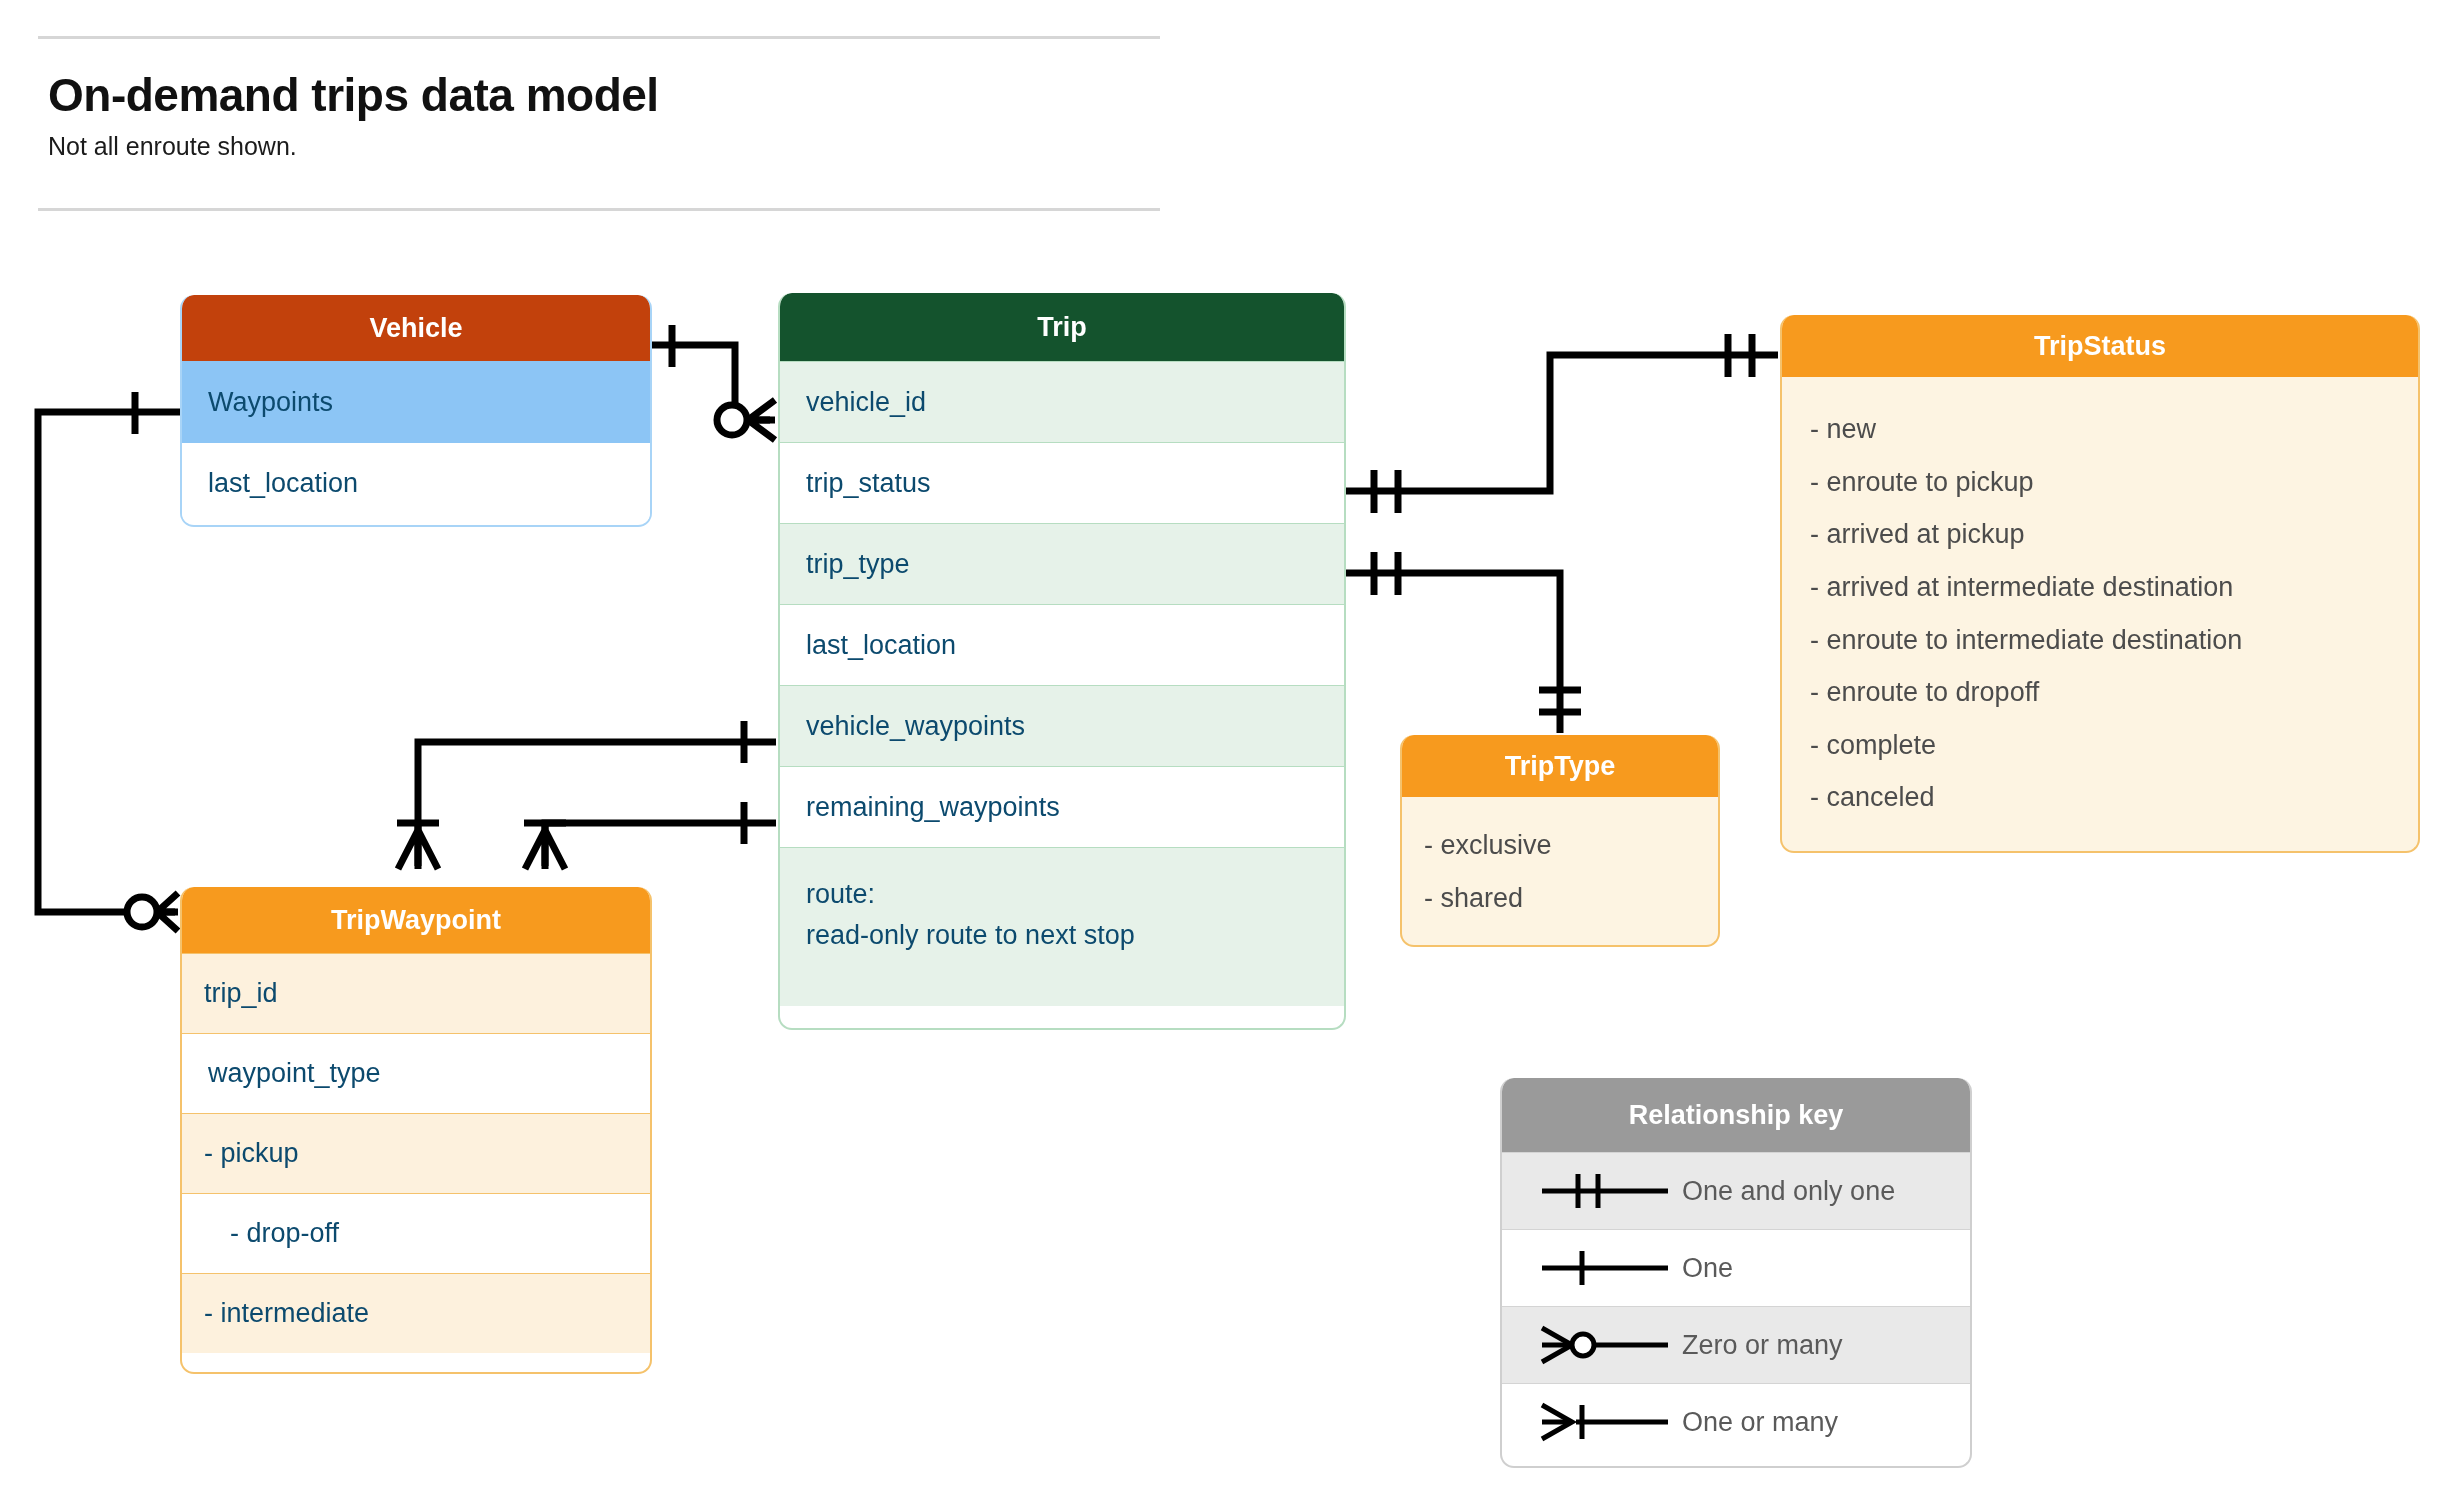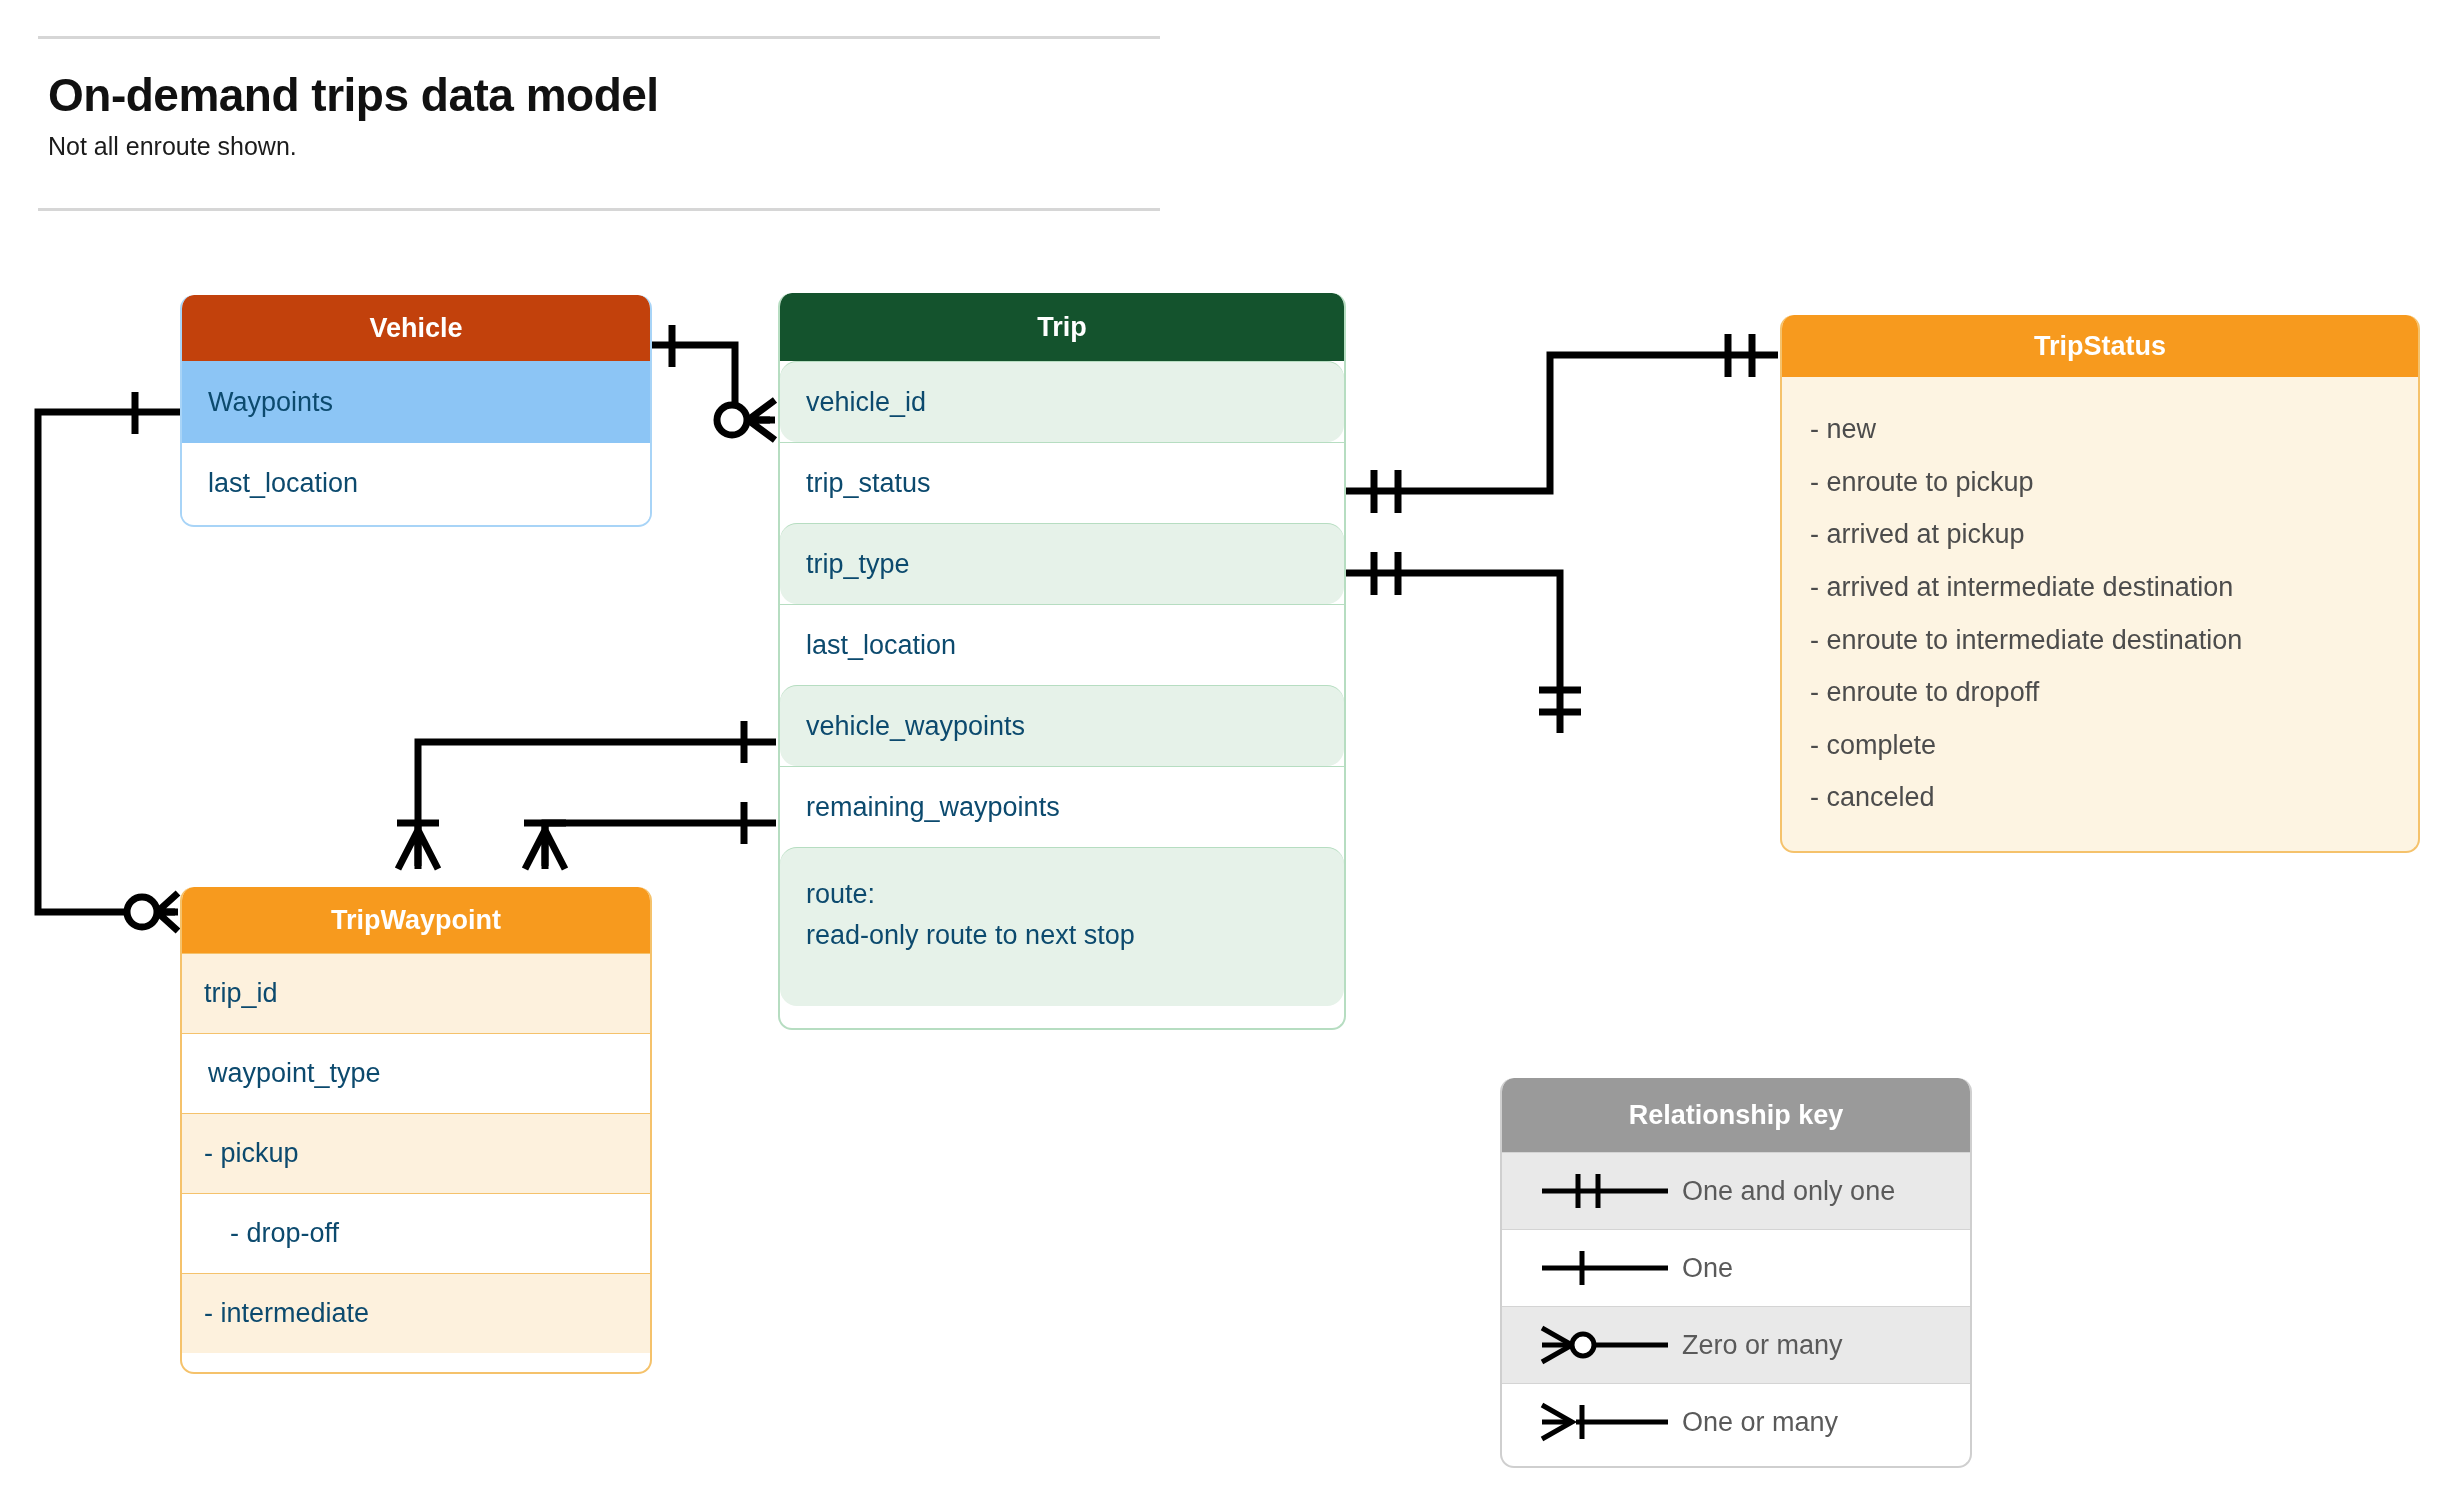--- a/index.html
+++ b/index.html
@@ -48,21 +48,21 @@
   #entity-vehicle .etitle{height:66px;background:#c2410c;border-radius:12px 12px 0 0;}
   #entity-vehicle .r0{height:82px;background:#8CC5F5;}
   #entity-vehicle .r1{height:80px;background:#ffffff;}
 
   
   #entity-trip{left:778px;top:293px;width:568px;height:737px;
      border:2px solid #b6ddc1;border-top:none;box-sizing:border-box;
      border-radius:14px;background:#ffffff;}
   #entity-trip .etitle{height:68px;background:#14532d;border-radius:12px 12px 0 0;}
   #entity-trip .rr{height:81px;border-top:1px solid #b6ddc1;}
-  #entity-trip .g{background:#e6f2e9;border-radius:17px;}
+  #entity-trip .g{background:#e6f2e9;}
   #entity-trip .w{background:#ffffff;}
   #entity-trip .last{height:159px;}
 
   
   #entity-tripstatus{left:1780px;top:315px;width:640px;height:538px;
      border:2px solid #f5c26b;border-top:none;box-sizing:border-box;
      border-radius:14px;background:#fdf4e2;}
   #entity-tripstatus .etitle{height:62px;background:#F79A1E;border-radius:12px 12px 0 0;}
   #entity-tripstatus .statuslist{
      padding:26px 0 0 28px;font-size:27px;color:#4c4c4c;line-height:1.95;
@@ -195,20 +195,27 @@
       <div>- enroute to pickup</div>
       <div>- arrived at pickup</div>
       <div>- arrived at intermediate destination</div>
       <div>- enroute to intermediate destination</div>
       <div>- enroute to dropoff</div>
       <div>- complete</div>
       <div>- canceled</div>
     </div>
   </div>
 
+  <div class="entity" id="entity-triptype">
+    <div class="etitle">TripType</div>
+    <div class="typelist">
+      <div>- exclusive</div>
+      <div>- shared</div>
+    </div>
+  </div>
 
   <div class="entity" id="entity-tripwaypoint">
     <div class="etitle">TripWaypoint</div>
     <div class="row rr c">trip_id</div>
     <div class="row rr w">waypoint_type</div>
     <div class="row rr c indent">-  pickup</div>
     <div class="row rr w indent">-  drop-off</div>
     <div class="row rr c indent">-  intermediate</div>
   </div>
 

